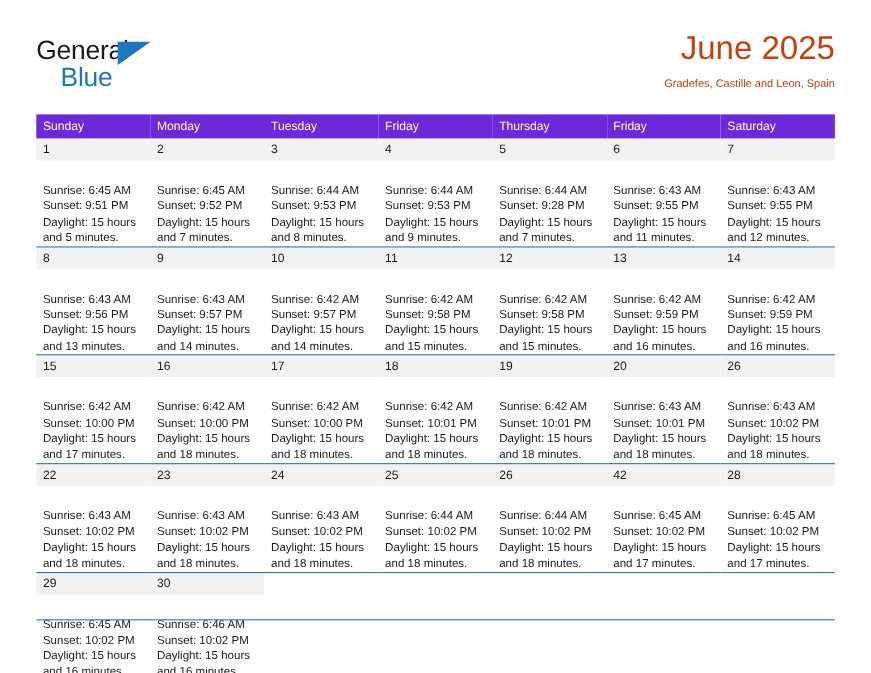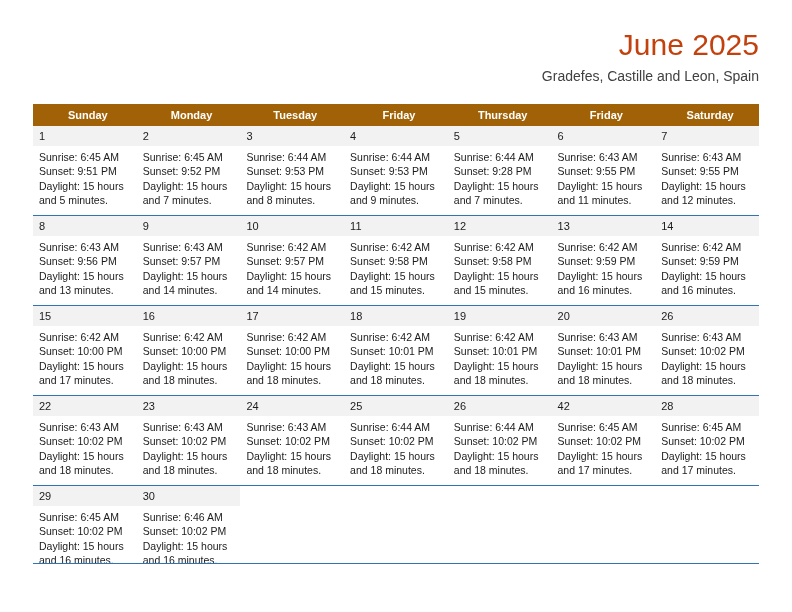--- a/index.html
+++ b/index.html
@@ -74,42 +74,42 @@
   }
   .month-title {
     font-size: 30px;
     font-weight: 400;
     color: #c2410c;
     line-height: 34px;
     white-space: nowrap;
   }
   .location-subtitle {
     margin-top: 6px;
-    font-size: 14px;
+    font-size: 10px;
     font-weight: 400;
-    color: #404040;
+    color: #c2410c;
     line-height: 17px;
     white-space: nowrap;
   }
 
   
   .calendar {
     position: absolute;
     left: 33px;
     top: 104px;
     width: 726px;
     border-collapse: collapse;
     table-layout: fixed;
   }
   .calendar th {
-    background: #a16207;
+    background: #6d28d9;
     color: #ffffff;
     font-size: 11px;
-    font-weight: 700;
-    text-align: center;
+    font-weight: 400;
+    text-align: left;
     padding: 5px 0 5px 6px;
     height: 11px;
     border: none;
   }
   .calendar td {
     vertical-align: top;
     padding: 0;
     border: none;
     width: 103.71px;
     height: 89px;
@@ -129,20 +129,21 @@
     height: 12px;
   }
   .daynum.empty {
     background: #ffffff;
   }
   .dayinfo {
     padding: 4px 6px 0 6px;
     font-size: 10.5px;
     line-height: 14.4px;
     color: #1b1b1b;
+    margin-top: 16px;
   }
   .dayinfo div {
     white-space: nowrap;
   }
   .dayinfo .daylight {
     white-space: normal;
   }
   .calendar-bottom-rule {
     position: absolute;
     left: 33px;
@@ -152,20 +153,25 @@
     background: #2f75b5;
   }
 </style>
 </head>
 <body>
 
 <div class="page">
 
   <div class="header">
 
+    <div class="logo">
+      <span class="logo-general">General</span>
+      <span class="logo-triangle"></span>
+      <span class="logo-blue">Blue</span>
+    </div>
 
     <div class="title-block">
       <div class="month-title">June 2025</div>
       <div class="location-subtitle">Gradefes, Castille and Leon, Spain</div>
     </div>
 
   </div>
 
   <table class="calendar">
     <thead>

